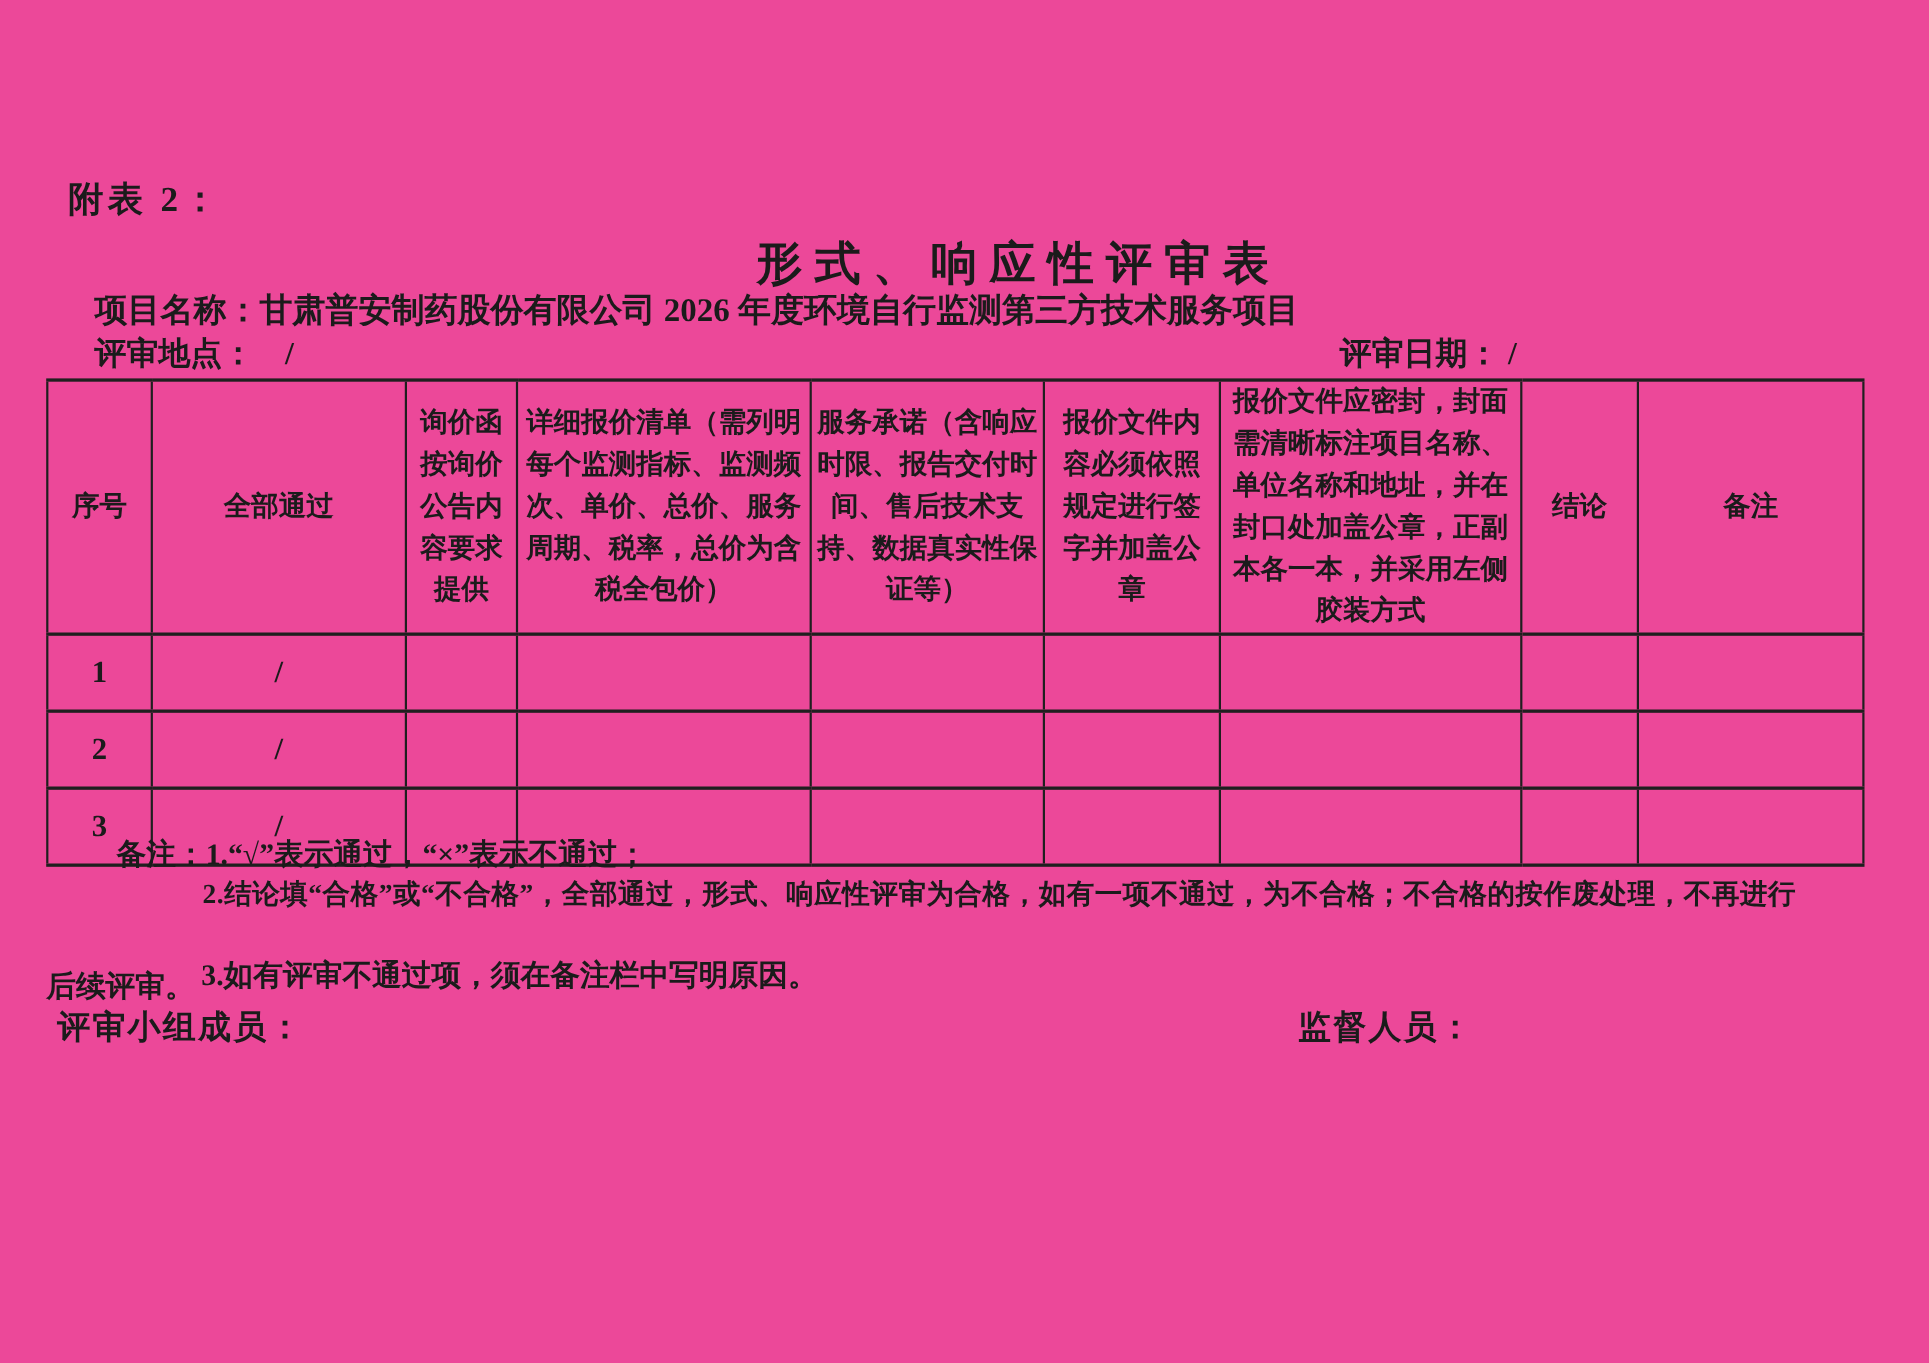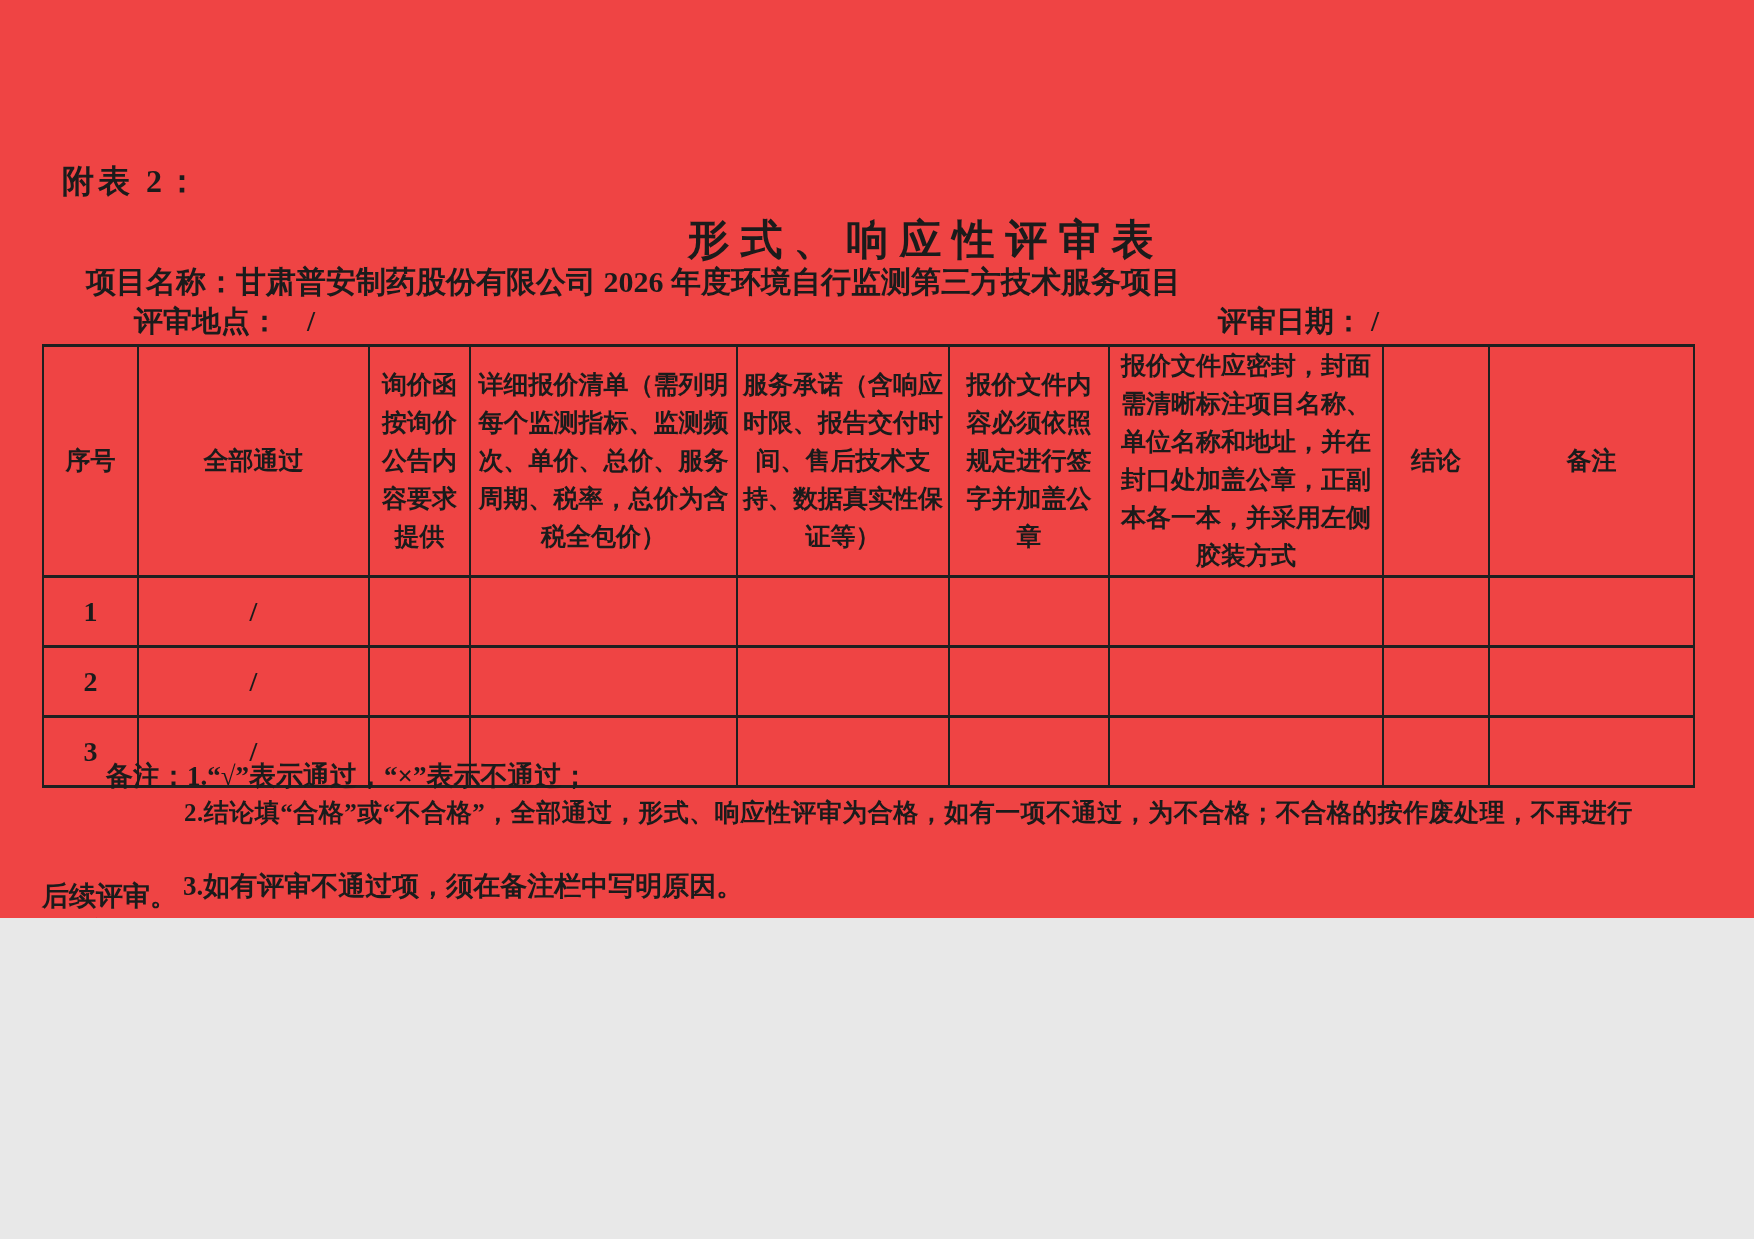--- a/index.html
+++ b/index.html
@@ -1,21 +1,21 @@
 <!DOCTYPE html>
 <html><head>
 <meta charset="utf-8">
 <style>
   * { margin: 0; padding: 0; box-sizing: border-box; }
   html, body { background: #e8e8e8; }
   .page {
     position: relative;
     width: 1754px;
-    height: 918px;
-    background: #ef4444;
+    height: 1239px;
+    background: #ec4899;
     font-family: "Liberation Serif", "DejaVu Serif", serif;
     color: #1b1b1b;
     font-weight: 700;
     overflow: hidden;
   }
   .attach-label {
     position: absolute;
     left: 62px; top: 160px;
     font-size: 32px;
     letter-spacing: 4px;
@@ -31,21 +31,21 @@
     white-space: nowrap;
     padding-left: 38px;
   }
   .project-line {
     position: absolute;
     left: 86px; top: 262px;
     font-size: 30px;
     white-space: nowrap;
   }
   .meta-line { position: absolute; left: 0; top: 302px; width: 100%; height: 40px; font-size: 29px; }
-  .loc-group { position: absolute; left: 86px; white-space: nowrap; margin-left: 48px; }
+  .loc-group { position: absolute; left: 86px; white-space: nowrap; }
   .date-group { position: absolute; left: 1218px; white-space: nowrap; }
   .slash-value { display: inline-block; margin-left: 28px; }
   .slash-value.tight { margin-left: 8px; }
 
   table.review-table {
     position: absolute;
     left: 42px; top: 344px;
     width: 1651px;
     border-collapse: collapse;
     table-layout: fixed;

